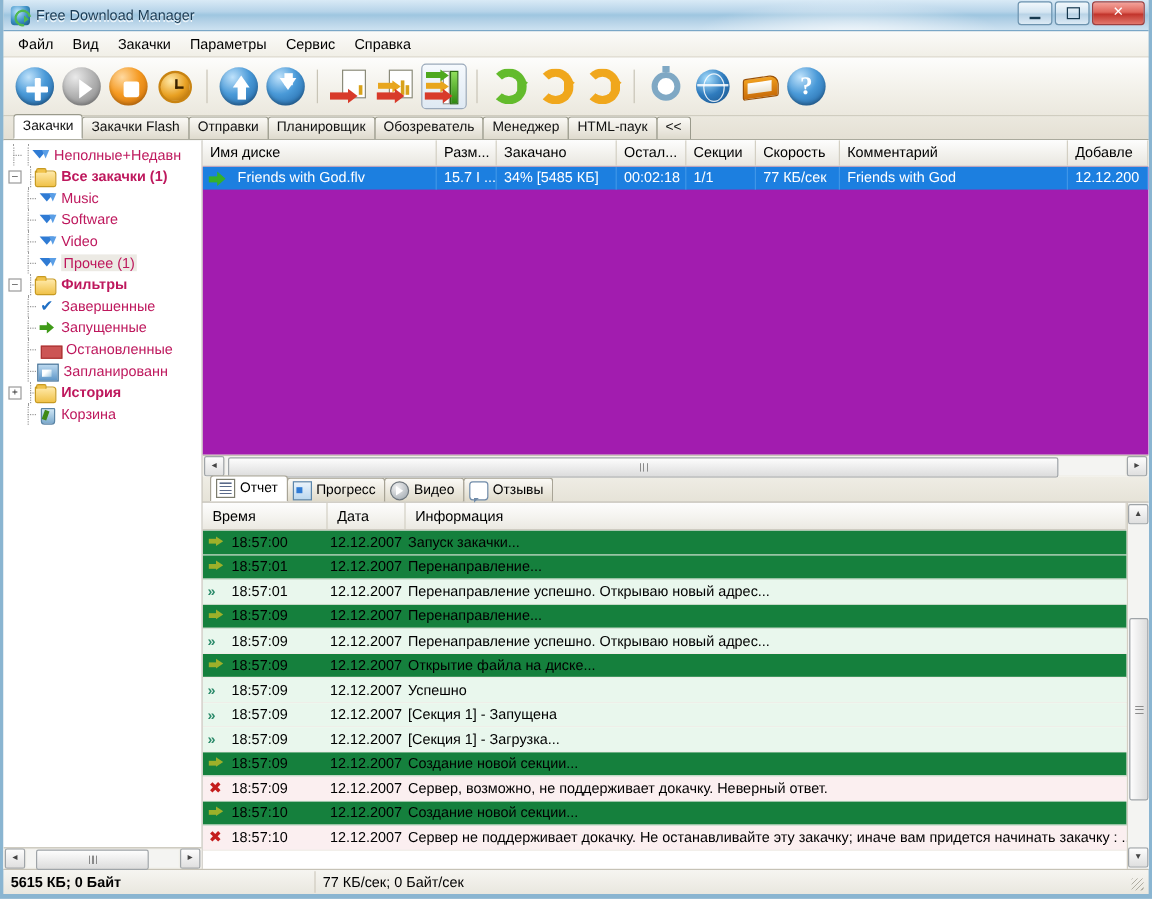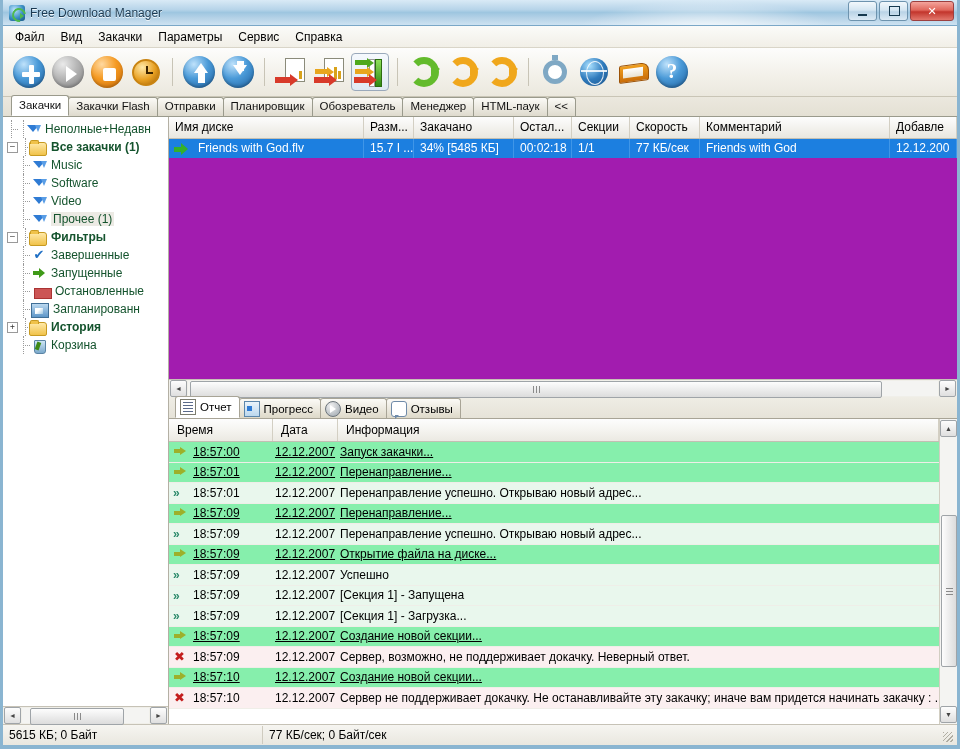--- a/index.html
+++ b/index.html
@@ -188,21 +188,21 @@
   .ico-redsq{background:#c55;width:9px;height:9px;margin:4px 3px 0 3px;border:1px solid #a33;}
   .ico-sched{background:linear-gradient(180deg,#bcd9f0,#5e96c8);border:1px solid #3f6e96;
     width:14px;height:13px;margin-top:2px;}
   .ico-sched:after{content:"";position:absolute;left:3px;top:4px;width:8px;height:6px;
     background:linear-gradient(135deg,#fff 40%,#9ec6e0);}
   .ico-bin{position:relative;}
   .ico-bin:before{content:"";position:absolute;left:3px;top:3px;width:10px;height:12px;
     background:linear-gradient(180deg,#cfe6f5,#7ba9cc);border:1px solid #5a84a5;border-radius:1px 1px 3px 3px;}
   .ico-bin:after{content:"";position:absolute;left:5px;top:5px;width:4px;height:8px;
     background:#3f8a15;transform:rotate(20deg);}
-  .tlabel{font-size:12px;color:#14532d;}
+  .tlabel{font-size:12px;color:#be185d;}
   .tlabel.bold{font-weight:bold;}
   .tnode.sel .tlabel{background:#eceae4;padding:0 2px;text-align:right;}
   .hscroll{
     flex:0 0 17px;height:17px;display:flex;align-items:center;
     background:#f0efe9;border-top:1px solid #c6c2b6;
   }
   .sbtn{width:15px;height:15px;border:1px solid #9fa4a8;border-radius:2px;
     background:linear-gradient(180deg,#fdfdfd,#dfdfdf);display:flex;align-items:center;
     justify-content:center;font-size:7px;color:#444;flex:0 0 15px;margin:0 1px;}
   .strack{flex:1 1 auto;height:15px;background:#f4f4f2;position:relative;}
@@ -263,21 +263,21 @@
   #logarea{flex:1 1 auto;display:flex;min-height:0;background:#fff;}
   #logmain{flex:1 1 auto;display:flex;flex-direction:column;min-width:0;}
   .loghead{
     display:flex;height:22px;flex:0 0 22px;
     background:linear-gradient(180deg,#fdfdfd 0%,#f5f4f0 50%,#ebe9e2 100%);
     border-bottom:1px solid #c3bfb3;
   }
   .loghead .c{border-right:1px solid #d3cfc3;padding:4px 8px;box-sizing:border-box;font-size:12px;}
   .logrows{flex:1 1 auto;overflow:hidden;}
   .lrow{display:flex;height:19.5px;align-items:center;font-size:12px;border-bottom:1px solid #efeee8;}
-  .lrow.y{background:#86efac;text-decoration:underline;}
+  .lrow.y{background:#15803d;}
   .lrow.g{background:#e9f7ed;}
   .lrow.e{background:#fbeff0;}
   .lrow .licon{width:22px;flex:0 0 22px;text-align:center;position:relative;height:19px;}
   .lrow .t{width:82px;flex:0 0 82px;padding-left:2px;}
   .lrow .d{width:65px;flex:0 0 65px;}
   .lrow .i{flex:1 1 auto;white-space:nowrap;overflow:hidden;padding-right:6px;}
   .ar1{position:absolute;left:5px;top:7px;width:7px;height:4px;background:#9db02a;}
   .ar1:after{content:"";position:absolute;right:-5px;top:-2.5px;
     border-left:6px solid #9db02a;border-top:4.5px solid transparent;border-bottom:4.5px solid transparent;}
   .ar2{position:absolute;left:4px;top:4px;color:#2b8a6a;font-size:12px;font-weight:bold;line-height:12px;}
@@ -289,21 +289,21 @@
   .vtrack{flex:1 1 auto;width:17px;position:relative;background:#f4f4f2;}
   .vthumb{position:absolute;left:1px;width:14px;border:1px solid #9fa4a8;border-radius:2px;
     background:linear-gradient(90deg,#fdfdfd,#dcdcdc);display:flex;align-items:center;justify-content:center;}
   
   #statusbar{
     flex:0 0 20px;height:20px;display:flex;align-items:center;
     background:linear-gradient(180deg,#f6f5f1,#e9e7df);border-top:1px solid #c6c2b6;
   }
   .sfield{padding:0 6px;font-size:12px;height:18px;line-height:18px;box-sizing:border-box;}
   .sfield.b1{flex:0 0 487px;border-right:1px solid #cfcbbf;}
-  .sfield.b2{flex:0 0 260px;border-right:1px solid #cfcbbf;}
+  .sfield.b2{flex:0 0 260px;border-right:1px solid #cfcbbf;font-weight:bold;}
   .sfield.b3{flex:1 1 auto;}
   .grippy{position:absolute;right:4px;bottom:3px;width:10px;height:10px;
     background:repeating-linear-gradient(135deg,#b0ada2 0 1px,transparent 1px 3px);}
 </style>
 </head>
 <body>
 
 <div id="window">
 
   <div id="titlebar">

